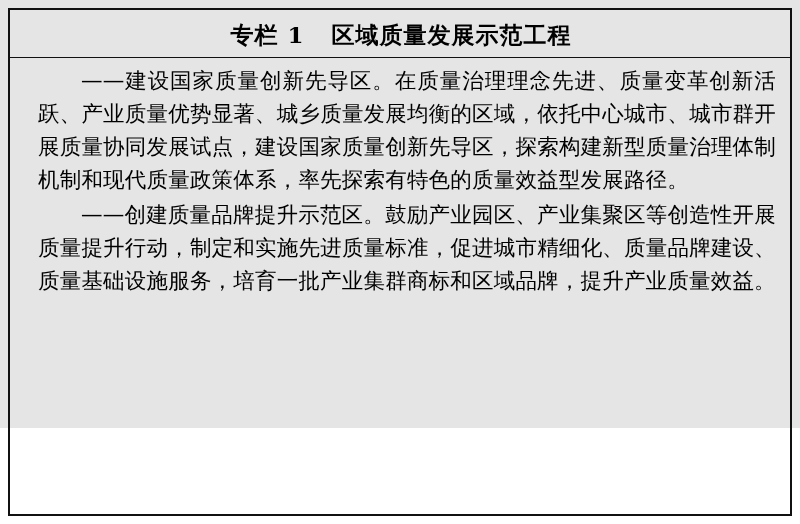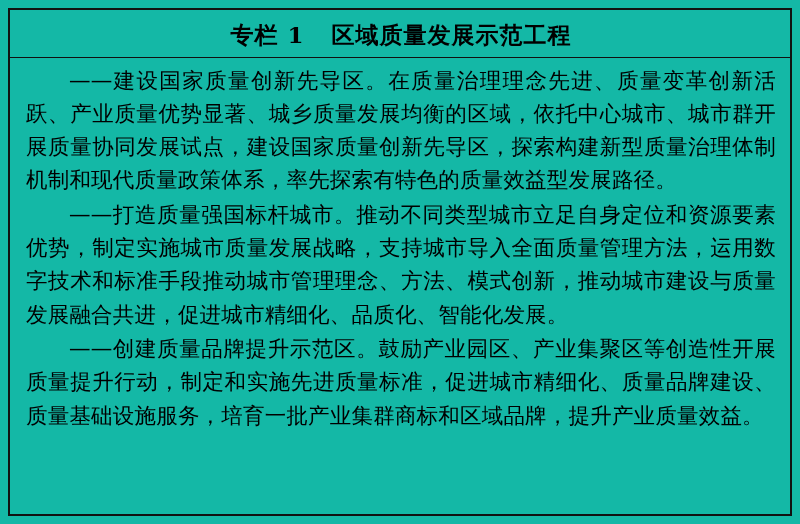--- a/index.html
+++ b/index.html
@@ -10,24 +10,24 @@
   body {
     width: 800px;
     height: 524px;
     font-family: "DejaVu Serif", "Liberation Serif", serif;
     color: #000000;
     overflow: hidden;
   }
   .page {
     position: relative;
     width: 800px;
-    height: 524px;
+    height: 428px;
     box-sizing: border-box;
     padding: 0;
-    background: #14b8a6;
+    background: #e5e5e5;
   }
   .box {
     position: absolute;
     left: 8px;
     top: 8px;
     width: 784px;
     height: 508px;
     box-sizing: border-box;
     border-top: 2px solid #111;
     border-bottom: 2px solid #111;
@@ -50,31 +50,30 @@
     margin: 0 -14px 6px -16px;
   }
   .body {
     font-size: 21.5px;
     line-height: 1.55;
     text-align: justify;
     text-justify: inter-ideograph;
     letter-spacing: 0.2px;
   }
   .para {
-    margin: 0 0 1px 0;
+    margin: 0 0 1px 12px;
     text-indent: 2em;
     font-family: "DejaVu Serif", "Liberation Serif", serif;
   }
 </style>
 </head>
 <body>
 
 <div class="page">
   <div class="box">
     <div class="title">专栏 1   区域质量发展示范工程</div>
     <div class="title-rule"></div>
     <div class="body">
       <p class="para">——建设国家质量创新先导区。在质量治理理念先进、质量变革创新活跃、产业质量优势显著、城乡质量发展均衡的区域，依托中心城市、城市群开展质量协同发展试点，建设国家质量创新先导区，探索构建新型质量治理体制机制和现代质量政策体系，率先探索有特色的质量效益型发展路径。</p>
-      <p class="para">——打造质量强国标杆城市。推动不同类型城市立足自身定位和资源要素优势，制定实施城市质量发展战略，支持城市导入全面质量管理方法，运用数字技术和标准手段推动城市管理理念、方法、模式创新，推动城市建设与质量发展融合共进，促进城市精细化、品质化、智能化发展。</p>
       <p class="para">——创建质量品牌提升示范区。鼓励产业园区、产业集聚区等创造性开展质量提升行动，制定和实施先进质量标准，促进城市精细化、质量品牌建设、质量基础设施服务，培育一批产业集群商标和区域品牌，提升产业质量效益。</p>
     </div>
   </div>
 </div>
 
 </body></html>

